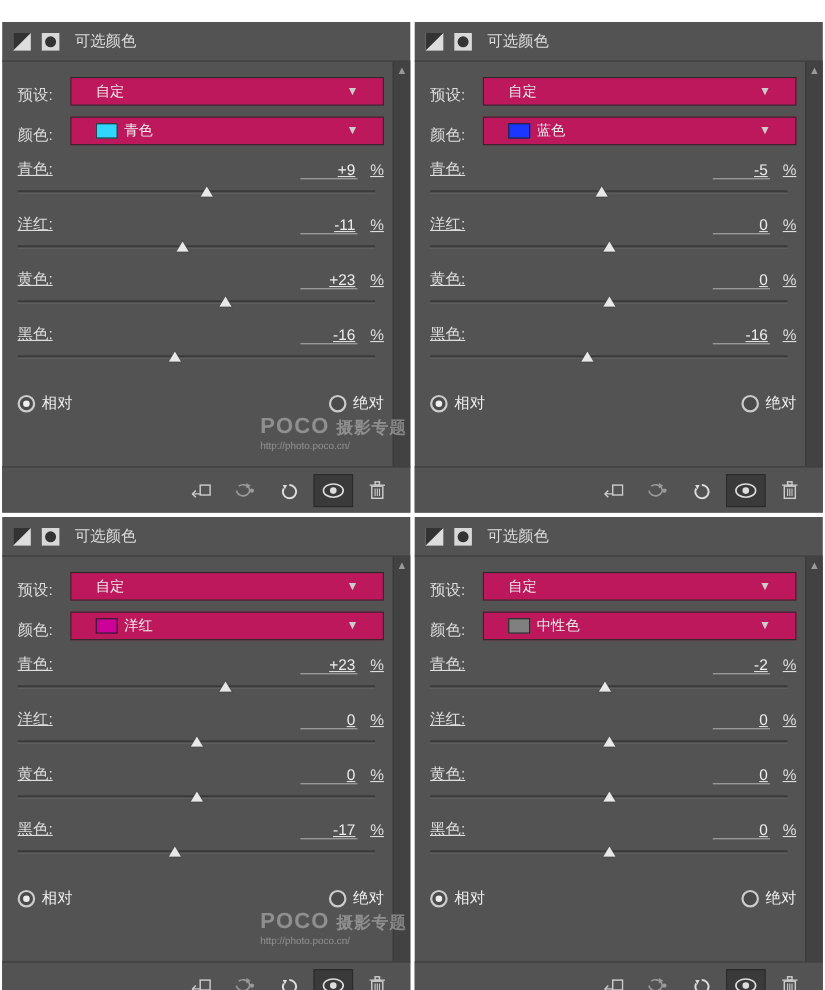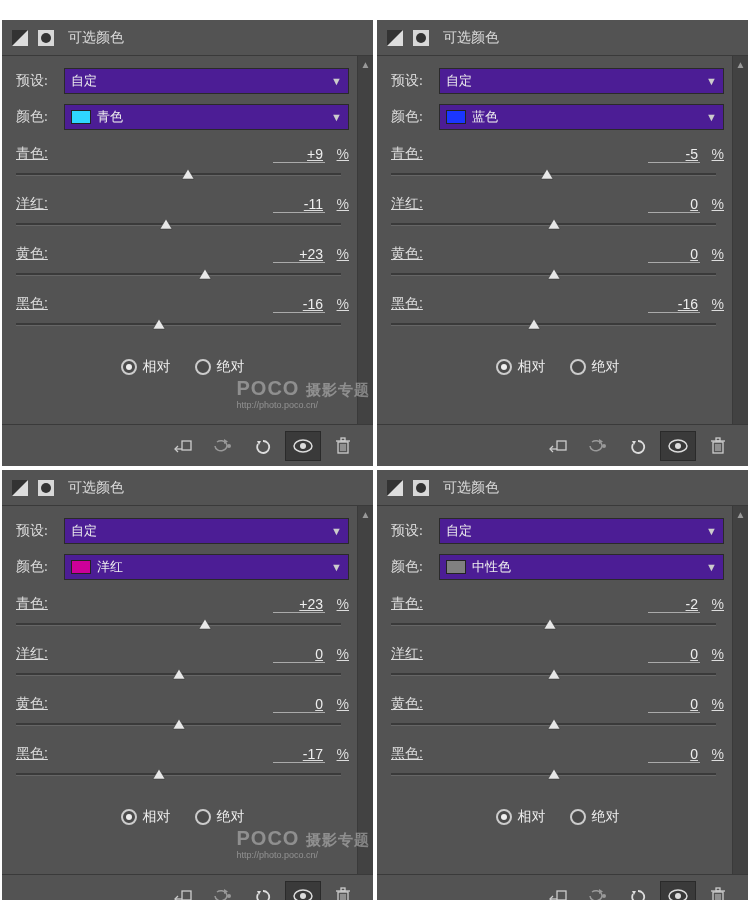--- a/index.html
+++ b/index.html
@@ -42,26 +42,26 @@
   .panel-body { flex: 1; padding: 10px 8px 6px 14px; display: flex; flex-direction: column; gap: 6px; }
   .scroll-gutter {
     width: 16px; background: #424242;
     border-left: 1px solid #3a3a3a;
     position: relative;
   }
   .scroll-up, .scroll-down {
     height: 16px; display:flex; align-items:center; justify-content:center;
     color:#999; font-size:10px;
   }
-  .row { display: flex; align-items: center; gap: 6px; height: 30px; font-family: Liberation Serif, serif; }
+  .row { display: flex; align-items: flex-end; gap: 6px; height: 30px; }
   .row-label { width: 42px; color: #ddd; font-size: 14px; }
   .dropdown {
-    flex: 1; height: 26px; background: #4c1d95;
+    flex: 1; height: 26px; background: #be185d;
     border: 1px solid #2a2a2a; display: flex; align-items: center;
-    padding: 0 6px; justify-content: space-between; color: #eee;
+    padding: 0 22px; justify-content: space-between; color: #eee;
     font-size: 13px;
   }
   .dropdown .swatch {
     width: 20px; height: 14px; margin-right: 6px; border: 1px solid #222;
   }
   .dropdown .dd-left { display:flex; align-items:center; }
   .chev { font-size: 11px; color: #ccc; }
   .sliders { display:flex; flex-direction:column; gap: 2px; margin-top: 4px; }
   .slider-block { display:flex; flex-direction:column; margin-bottom: 6px; text-decoration: underline;}
   .slider-row { display:flex; align-items:center; justify-content:space-between; height: 24px;}
@@ -75,21 +75,21 @@
     position: relative; height: 12px; margin: 2px 8px 4px 0;
   }
   .slider-line {
     position:absolute; top:5px; left:0; right:0; height:2px; background:#3a3a3a;
     box-shadow: 0 1px 0 #666;
   }
   .slider-thumb {
     position:absolute; top:0; width:14px; height:12px; margin-left:-7px;
   }
   .slider-thumb svg { display:block; }
-  .radio-row { display:flex; align-items:center; justify-content:center; gap: 24px; height: 34px; margin-top:4px;}
+  .radio-row { display:flex; align-items:center; justify-content:space-between; gap: 24px; height: 34px; margin-top:4px;}
   .radio { display:flex; align-items:center; gap:6px; color:#eee; font-size:14px;}
   .radio-circle {
     width:16px; height:16px; border-radius:50%;
     border:2px solid #ccc; display:flex; align-items:center; justify-content:center;
     background:#4a4a4a;
   }
   .radio-circle.checked::after{
     content:""; width:6px; height:6px; border-radius:50%; background:#eee;
   }
   .footer {

